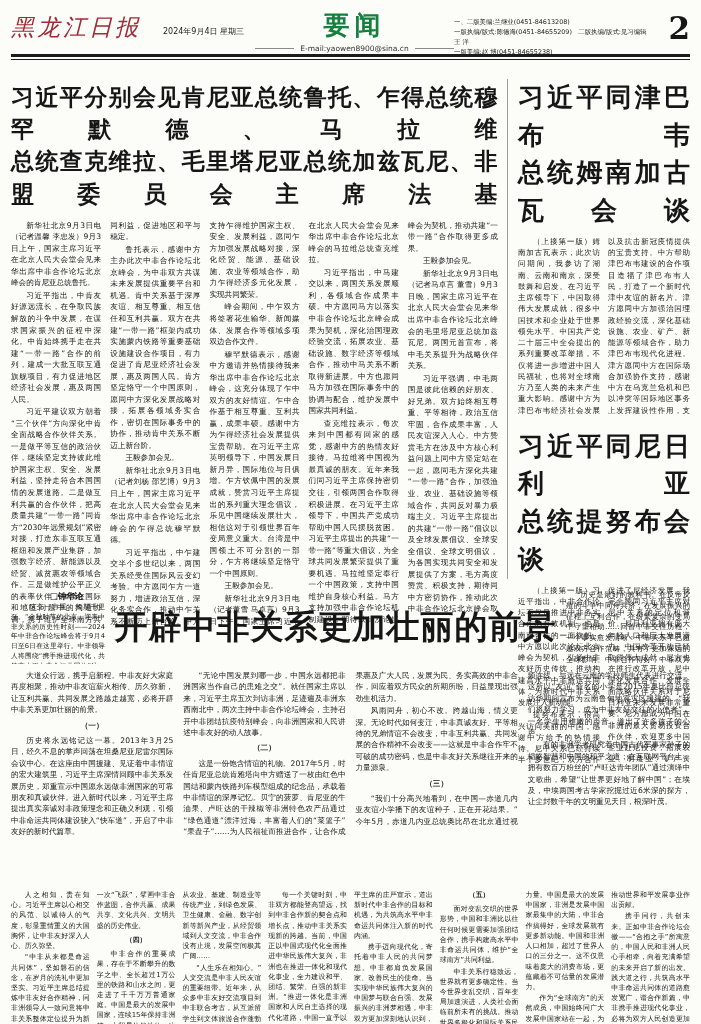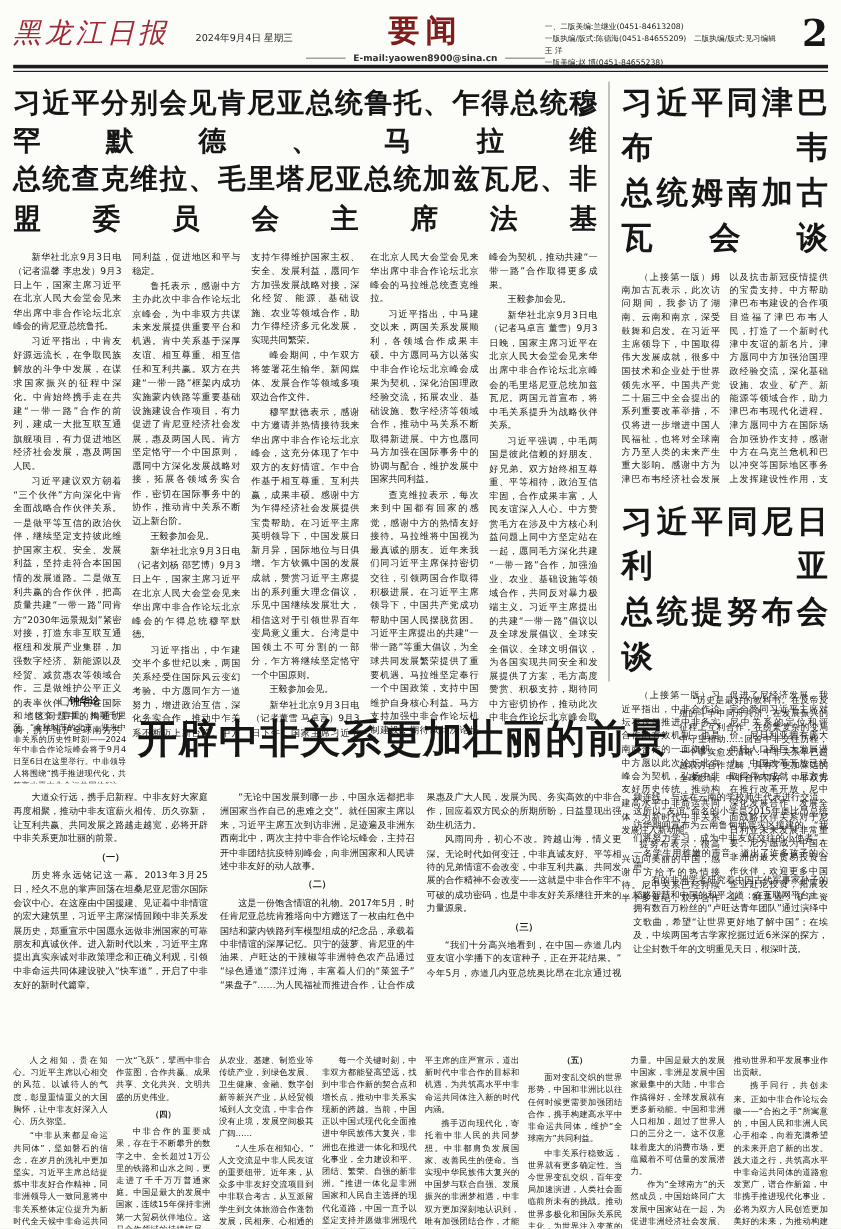--- a/index.html
+++ b/index.html
@@ -12,38 +12,38 @@
 
   
   .hdr { display:flex; align-items:flex-start; height:46px; }
   .masthead {
     font-family:"DejaVu Serif", serif; font-style:italic; font-weight:normal;
     font-size:23px; color:#a02a38; letter-spacing:3px; width:152px; margin-top:6px;
     white-space:nowrap;
   }
   .pubdate { font-size:8px; color:#222; margin-top:20px; width:92px; white-space:nowrap; }
   .sec-block { flex:1; text-align:center; margin-top:2px; }
-  .sec-title { font-size:26px; font-weight:900; color:#7f1d1d; letter-spacing:5px; }
+  .sec-title { font-size:26px; font-weight:900; color:#15803d; letter-spacing:5px; }
   .email-row { display:flex; align-items:center; gap:6px; margin-top:1px; }
   .email-row .hline { flex:1; height:1px; background:#8a8a8a; }
-  .email-row span.em { font-size:7.5px; color:#333; white-space:nowrap;font-weight:bold; }
+  .email-row span.em { font-size:7.5px; color:#333; white-space:nowrap; }
   .staff { width:196px; font-size:6.4px; line-height:1.55; color:#222; margin-top:12px; }
   .pagenum {
     font-family:"DejaVu Serif", serif; font-size:31px; font-weight:bold;
     width:40px; text-align:right; margin-top:4px;
   }
   .rule2 { margin-top:2px; height:6px; border-top:3px solid #1c1c1c; border-bottom:1px solid #1c1c1c; }
 
   
   .body-text { text-align:justify; overflow:hidden; }
   .body-text p { margin:0 0 1px 0; text-indent:2em; }
   .body-text p.m { text-align:center; text-indent:0; font-weight:bold; margin:4px 0; }
 
   
-  .main { display:flex; margin-top:8px; height:500px; }
+  .main { display:flex; margin-top:19px; height:500px; }
   .lead { width:497px; border-right:1px solid #9a9a9a; padding-right:9px; }
   .lead-h {
     font-size:23px; font-weight:900; line-height:1.4; letter-spacing:0.5px;
     text-align:justify; text-align-last:justify; margin:2px 0 10px 0;
   }
   .lead-body { height:414px; column-count:5; column-gap:9px; font-size:7.6px; line-height:1.52; }
 
   .rightcol { flex:1; padding-left:10px; display:flex; flex-direction:column; }
   .side-h {
     font-size:26px; font-weight:900; line-height:1.45;

